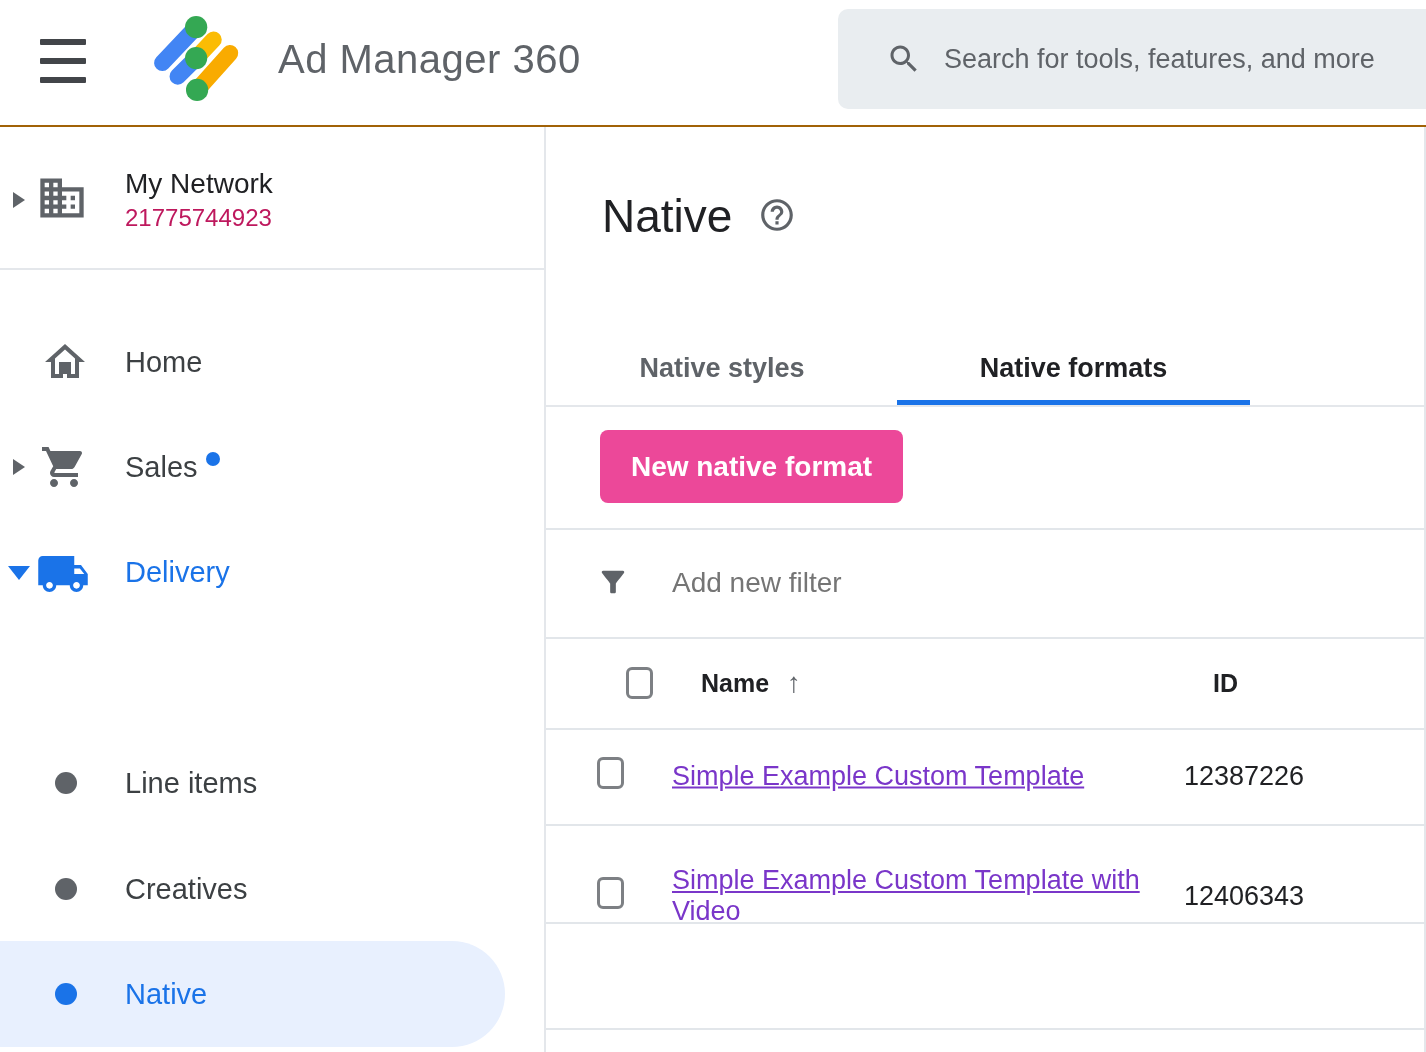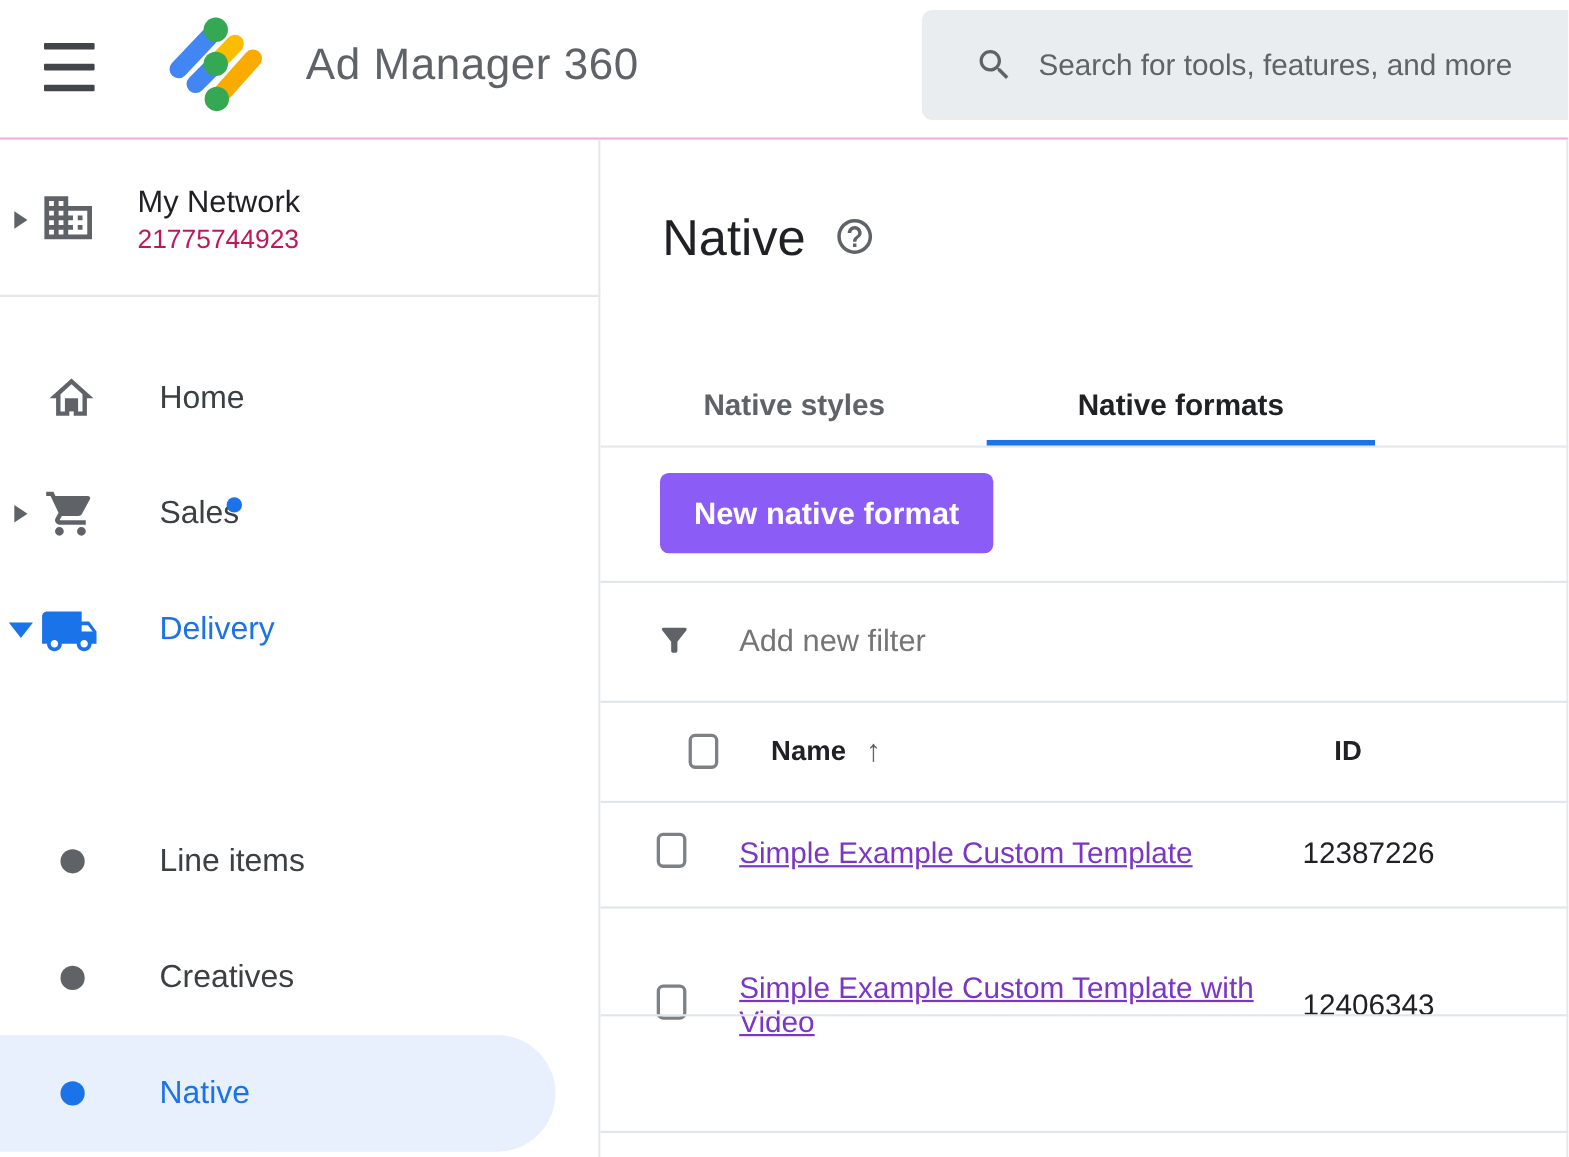--- a/index.html
+++ b/index.html
@@ -3,21 +3,21 @@
 <meta charset="utf-8">
 <style>
   * { margin:0; padding:0; box-sizing:border-box; }
   html,body { background:#fff; }
   .stage {
     position:relative; width:1426px; height:1052px; overflow:hidden;
     background:#fff; font-family:"Liberation Sans", sans-serif; color:#202124;
   }
   
   .topbar { position:absolute; left:0; top:0; width:1426px; height:127px;
-    background:#fff; border-bottom:2px solid #f9a8d4; overflow:hidden; }
+    background:#fff; border-bottom:2px solid #a16207; overflow:hidden; }
   .hamburger { position:absolute; left:40px; top:39px; width:46px; height:44px;
     display:flex; flex-direction:column; justify-content:space-between; cursor:pointer; }
   .hamburger span { display:block; width:46px; height:6px; background:#424549; border-radius:1px; }
   .logo-svg { position:absolute; left:142px; top:2px; }
   .app-title { position:absolute; left:278px; top:37px; font-size:40px; color:#5f6368; letter-spacing:.5px; }
   .searchbar { position:absolute; left:838px; top:9px; width:620px; height:100px;
     background:#e9edf0; border-radius:10px; display:flex; align-items:center; }
   .searchbar svg { margin-left:48px; flex:0 0 auto; }
   .search-ph { margin-left:22px; font-size:27px; color:#5f6368; white-space:nowrap; }
   
@@ -32,42 +32,42 @@
   .net-caret { position:absolute; left:13px; top:65px; }
   .net-icon { position:absolute; left:36px; top:45px; }
   .net-text { position:absolute; left:125px; top:40px; }
   .net-name { font-size:28px; line-height:34px; color:#202124; }
   .net-id { font-size:24px; line-height:34px; color:#be185d; }
   .nav-row { position:absolute; left:0; width:546px; height:106px; cursor:pointer; }
   .nav-row .caret { position:absolute; left:13px; top:45px; }
   .nav-row .caretd { position:absolute; left:8px; top:47px; }
   .nav-row .nicon { position:absolute; }
   .nav-label { position:absolute; left:125px; top:50%; transform:translateY(-50%);
-    font-size:29px; color:#3c4043;margin-left:20px; }
+    font-size:29px; color:#3c4043; }
   .nav-label.blue { color:#1a73e8; }
   .bullet { position:absolute; left:55px; top:42px; width:22px; height:22px;
     border-radius:50%; background:#5f6368; }
   .bullet.blue { background:#1a73e8; }
   .badge-dot { position:absolute; left:206px; top:38px; width:14px; height:14px;
     border-radius:50%; background:#1a73e8; }
   .nav-row.selected { width:505px; background:#e8f0fe; border-radius:0 53px 53px 0; }
   
   .main { position:absolute; left:546px; top:127px; width:880px; height:925px;
     background:#fff; border-right:2px solid #e4e7eb; }
   .page-title { position:absolute; left:56px; top:62px; font-size:46px; font-weight:400; color:#202124; }
   .help-icon { position:absolute; left:212px; top:69px; cursor:pointer; }
   .tabs { position:absolute; left:0; top:205px; width:880px; height:73px; }
   .tab { position:absolute; top:0; height:73px; display:flex; align-items:center;
     justify-content:center; font-size:27px; font-weight:600; color:#5f6368; cursor:pointer; }
   .tab.t1 { left:56px; width:240px; }
   .tab.t2 { left:351px; width:353px; color:#202124; }
   .tab-underline { position:absolute; left:351px; top:68px; width:353px; height:5px; background:#1a73e8; z-index:2; }
   .tabs-border { position:absolute; left:0; top:73px; width:880px; height:2px; background:#e4e7eb; }
   .new-btn { position:absolute; left:54px; top:303px; width:303px; height:73px;
-    background:#8b5cf6; border:none; border-radius:8px; color:#fff; font-size:28px;
+    background:#ec4899; border:none; border-radius:8px; color:#fff; font-size:28px;
     font-weight:600; font-family:"Liberation Sans", sans-serif; cursor:pointer; }
   .hline { position:absolute; left:0; width:880px; height:2px; background:#e2e6ea; }
   .filter-row { position:absolute; left:0; top:401px; width:880px; height:109px; cursor:pointer; }
   .filter-row svg { position:absolute; left:50px; top:37px; }
   .filter-ph { position:absolute; left:126px; top:50%; transform:translateY(-50%);
     font-size:28px; color:#757575; }
   .cbox { position:absolute; left:51px; width:27px; height:32px; border:3px solid #7d8084;
     border-radius:6px; background:#fff; cursor:pointer; }
   .thead-row { position:absolute; left:0; top:510px; width:880px; height:91px;margin-left:29px; }
   .thead-row .cbox { top:30px; }
@@ -207,21 +207,21 @@
     <div class="hline" style="top:601px;"></div>
 
     <div class="trow" style="top:601px; height:96px;">
       <div class="cbox"></div>
       <a class="row-link">Simple Example Custom Template</a>
       <div class="row-id">12387226</div>
     </div>
 
     <div class="hline" style="top:697px;"></div>
 
-    <div class="trow" style="top:732px; height:110px;">
+    <div class="trow" style="top:714px; height:110px;">
       <div class="cbox"></div>
       <a class="row-link">Simple Example Custom Template with Video</a>
       <div class="row-id">12406343</div>
     </div>
 
     <div class="hline" style="top:795px;"></div>
     <div class="hline" style="top:901px;"></div>
   </div>
 
 </div>

